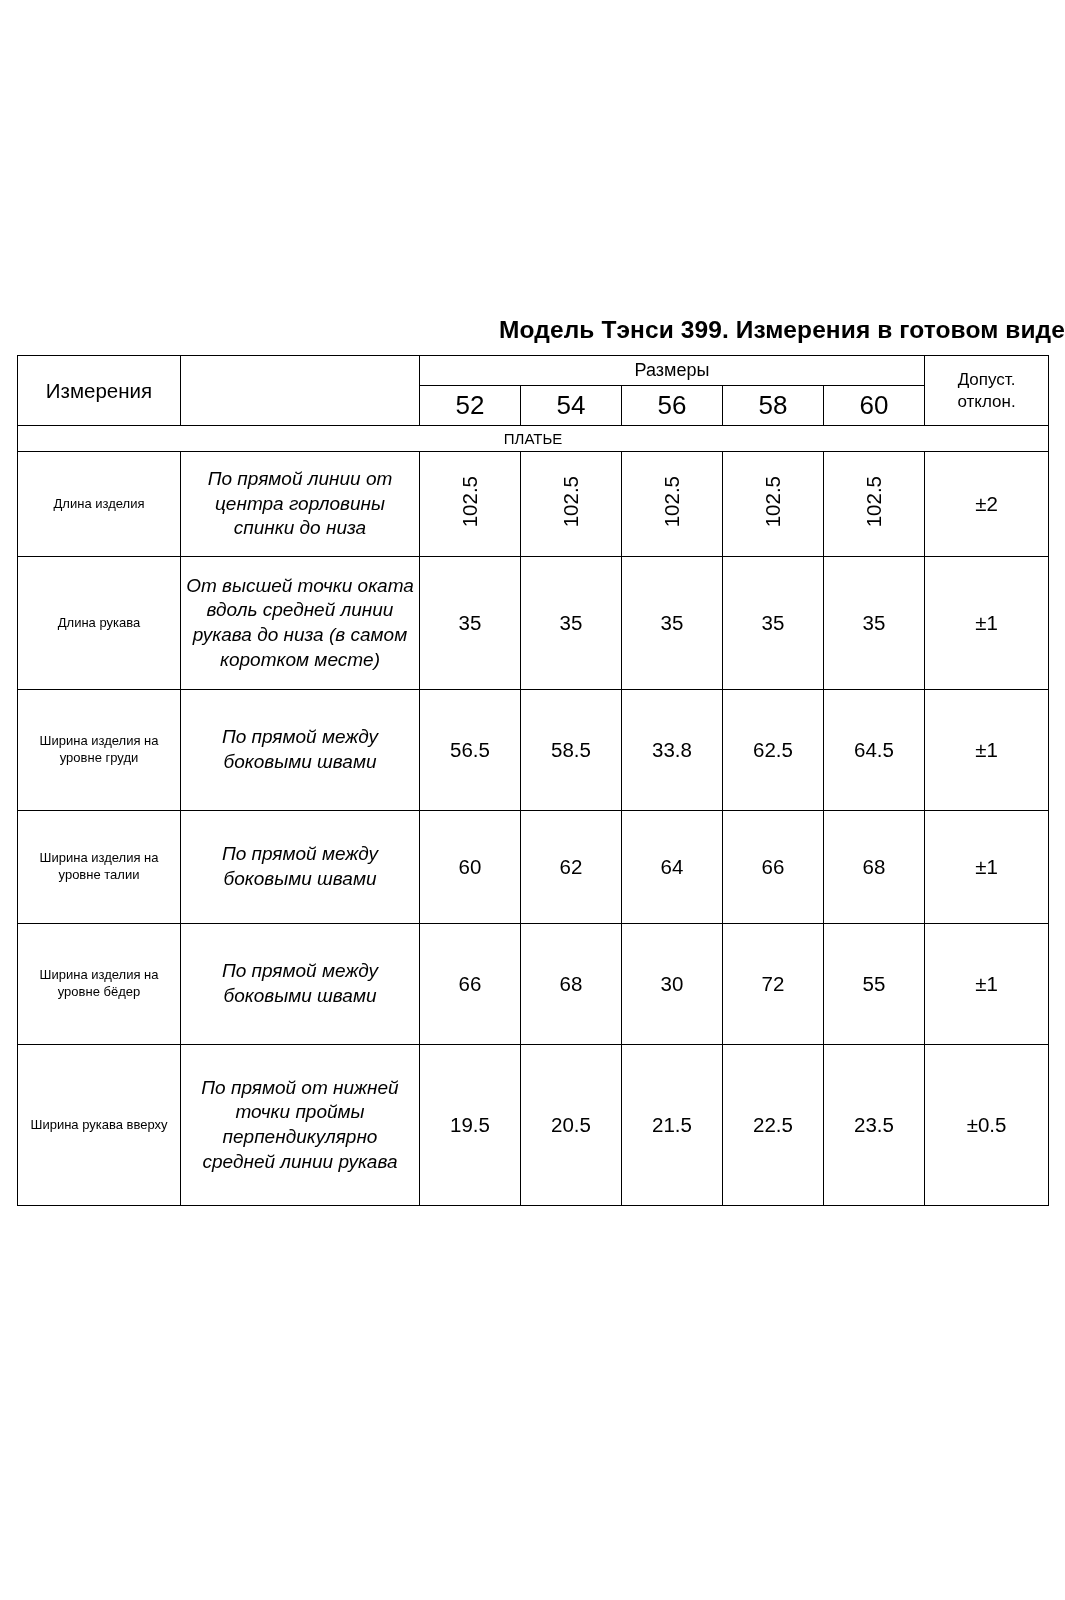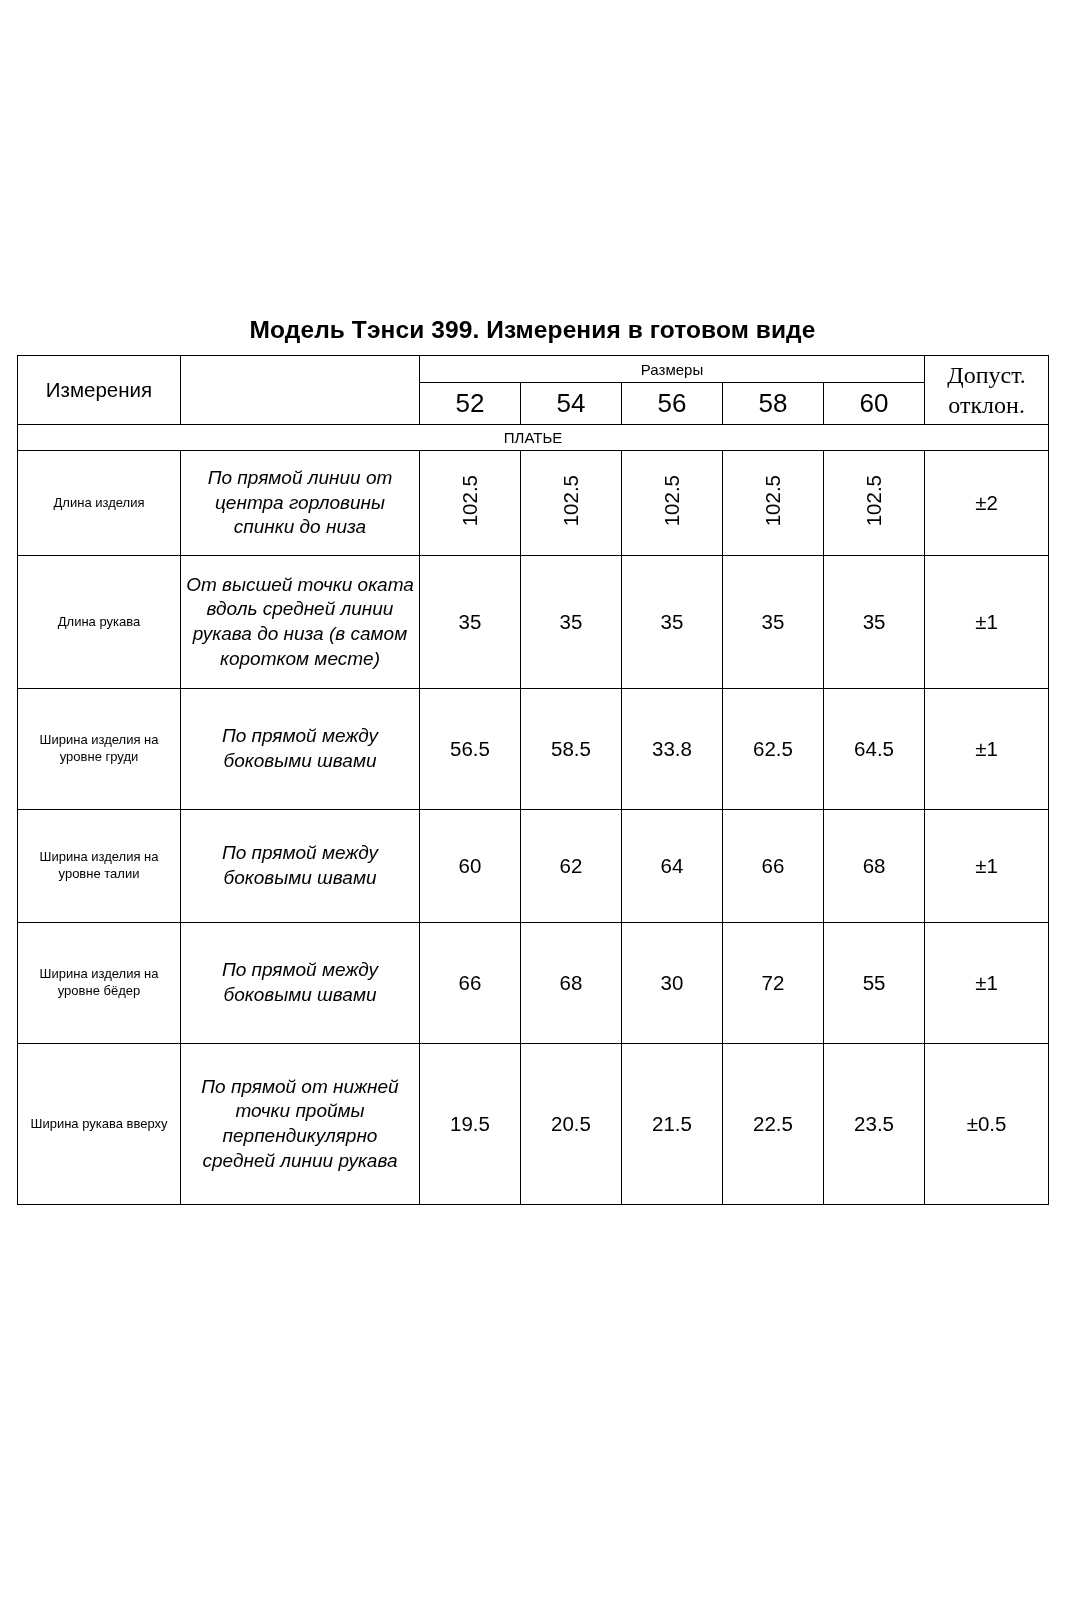--- a/index.html
+++ b/index.html
@@ -19,21 +19,21 @@
     left: 0;
     top: 0;
     width: 1065px;
     height: 1600px;
   }
   .title {
     position: absolute;
     left: 0;
     top: 316px;
     width: 1065px;
-    text-align: center;
+    text-align: right;
     font-size: 24.5px;
     font-weight: bold;
     letter-spacing: 0.1px;
   }
   .table-wrap {
     position: absolute;
     left: 17px;
     top: 355px;
     width: 1031px;
   }
@@ -56,27 +56,26 @@
   col.c-tol   { width: 124px; }
 
   .hdr-meas {
     font-weight: bold;
     font-size: 20.5px;
     text-align: left;
     padding-left: 12px;
   }
   .hdr-sizes {
     font-weight: bold;
-    font-size: 15px;
+    font-size: 18px;
   }
   .hdr-tol {
     font-weight: bold;
-    font-size: 24px;
+    font-size: 17px;
     line-height: 1.25;
-    font-family: Liberation Serif, serif;
   }
   .size-num {
     font-weight: bold;
     font-size: 26px;
   }
   .section-row td {
     font-weight: bold;
     font-size: 15px;
     padding: 5px 0;
   }

